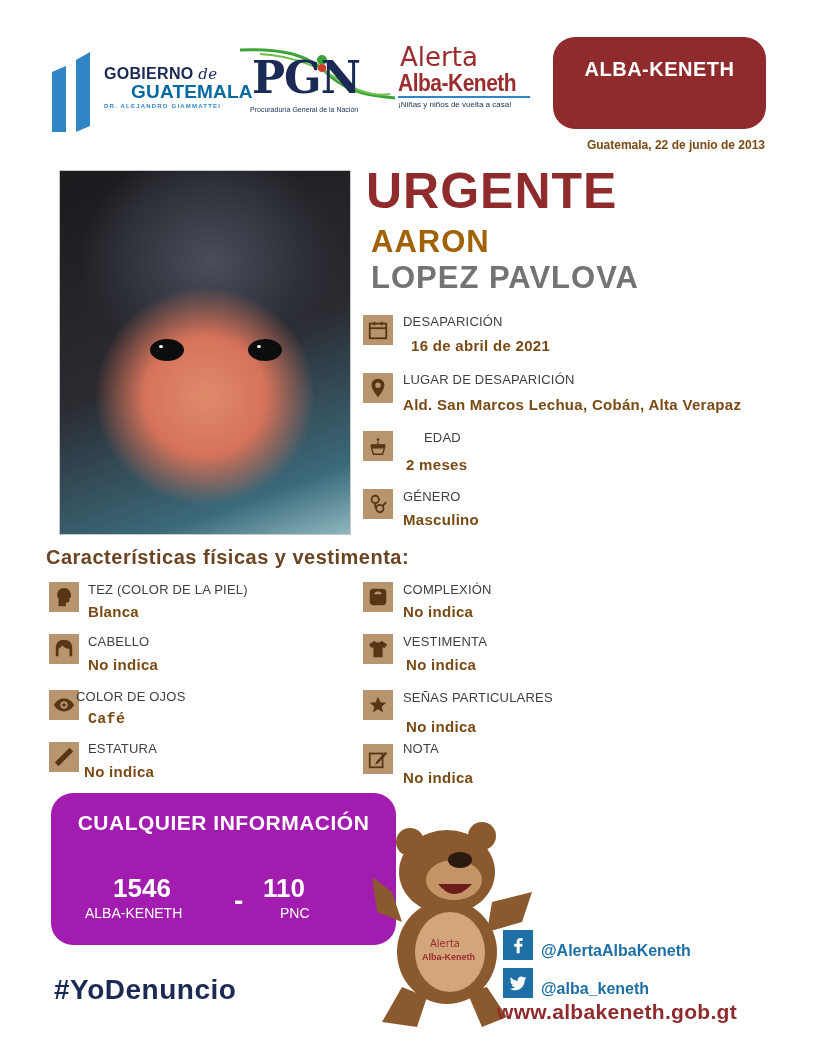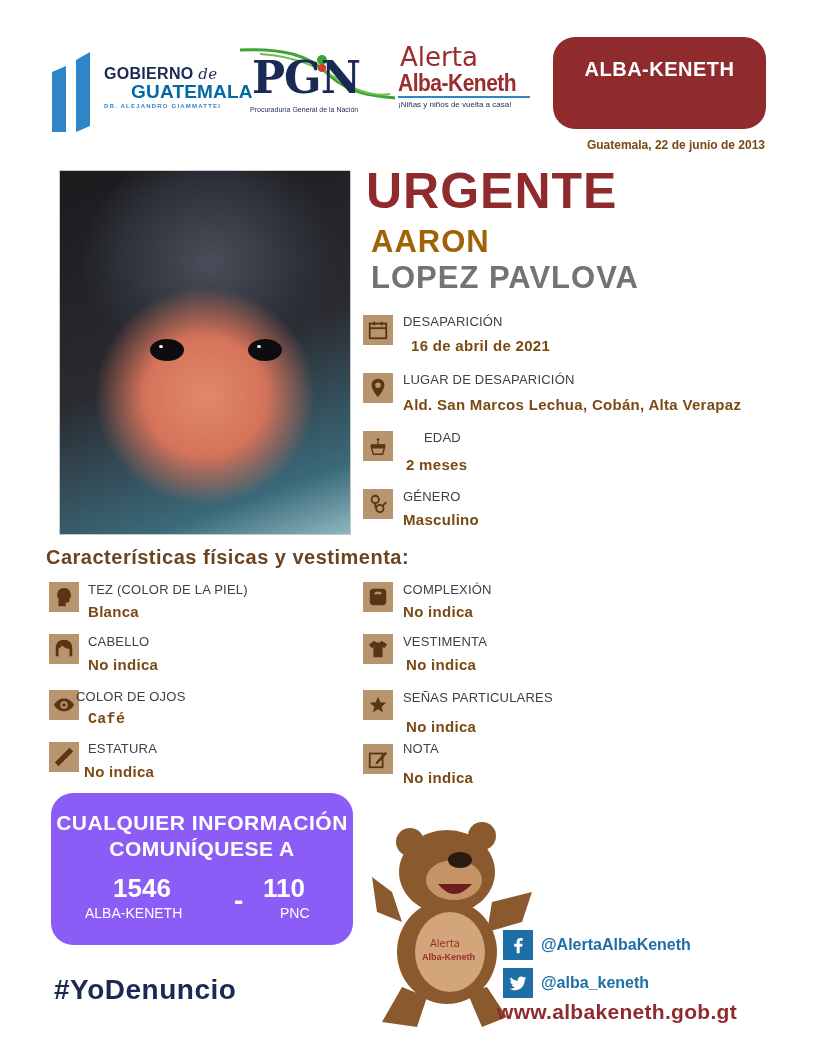--- a/index.html
+++ b/index.html
@@ -45,30 +45,30 @@
   .name2 { left:371px; top:260px; font-size:31px; font-weight:bold; color:#737373; letter-spacing:1px; }
 
   .icon-box { position:absolute; width:30px; height:30px; background:#b8956e; display:flex; align-items:center; justify-content:center; }
   .icon-box svg { width:22px; height:22px; }
   .lbl { position:absolute; font-size:13px; color:#404040; white-space:nowrap; letter-spacing:0.2px; }
   .val { position:absolute; font-size:15px; font-weight:bold; color:#7a4a14; white-space:nowrap; letter-spacing:0.3px; }
 
   .char-title { left:46px; top:546px; font-size:20px; font-weight:bold; color:#6b4422; letter-spacing:0.5px; }
 
   
-  .contact { left:51px; top:793px; width:302px; height:152px; background:#8b5cf6; border-radius:22px; color:#fff; text-align:center; }
+  .contact { left:51px; top:793px; width:345px; height:152px; background:#a21caf; border-radius:22px; color:#fff; text-align:center; }
   .contact-l1 { position:absolute; left:0; right:0; top:18px; font-size:21px; font-weight:bold; letter-spacing:0.5px; }
   .contact-l2 { position:absolute; left:0; right:0; top:44px; font-size:21px; font-weight:bold; letter-spacing:0.5px; }
   .num { position:absolute; font-size:26px; font-weight:bold; }
   .numlbl { position:absolute; font-size:14px; }
   .dash { position:absolute; left:183px; top:92px; font-size:28px; font-weight:bold; }
 
   .bear { left:372px; top:822px; width:160px; height:210px; }
 
-  .social { position:absolute; display:flex; align-items:center; }
+  .social { position:absolute; display:flex; align-items:flex-end; }
   .soc-ico { width:30px; height:30px; background:#1d6fa5; display:flex; align-items:center; justify-content:center; margin-right:8px; color:#fff; }
   .soc-txt { font-size:16px; font-weight:bold; color:#1d6fa5; }
   .web { left:497px; top:1000px; font-size:21px; font-weight:bold; color:#8f2b2d; letter-spacing:0.3px; }
   .hashtag { left:54px; top:974px; font-size:28px; font-weight:bold; color:#1b2a55; letter-spacing:0.5px; }
 </style>
 </head>
 <body>
 
 <svg class="abs gob-bars" viewBox="0 0 44 80">
   <polygon points="0,20 14,14 14,80 0,80" fill="#2f85c6"></polygon>
@@ -218,21 +218,20 @@
   <svg viewBox="0 0 24 24">
       <rect x="3" y="6" width="14" height="15" fill="none" stroke="#5a3515" stroke-width="2"></rect>
       <polygon points="10,15 20,4 22,6 12,17 9,18" fill="#5a3515"></polygon>
     </svg>
 </div>
 <div class="lbl" style="left:403px;top:741px;">NOTA</div>
 <div class="val" style="left:403px;top:769px;">No indica</div>
 
 <div class="abs contact">
   <div class="contact-l1">CUALQUIER INFORMACIÓN</div>
-  <div class="contact-l2">COMUNÍQUESE A</div>
   <div class="num" style="left:62px;top:80px;">1546</div>
   <div class="numlbl" style="left:34px;top:112px;">ALBA-KENETH</div>
   <div class="dash">-</div>
   <div class="num" style="left:212px;top:80px;">110</div>
   <div class="numlbl" style="left:229px;top:112px;">PNC</div>
 </div>
 
 <svg class="abs bear" viewBox="0 0 160 210">
   <ellipse cx="75" cy="50" rx="48" ry="42" fill="#8a5a2e"></ellipse>
   <circle cx="38" cy="20" r="14" fill="#8a5a2e"></circle>

